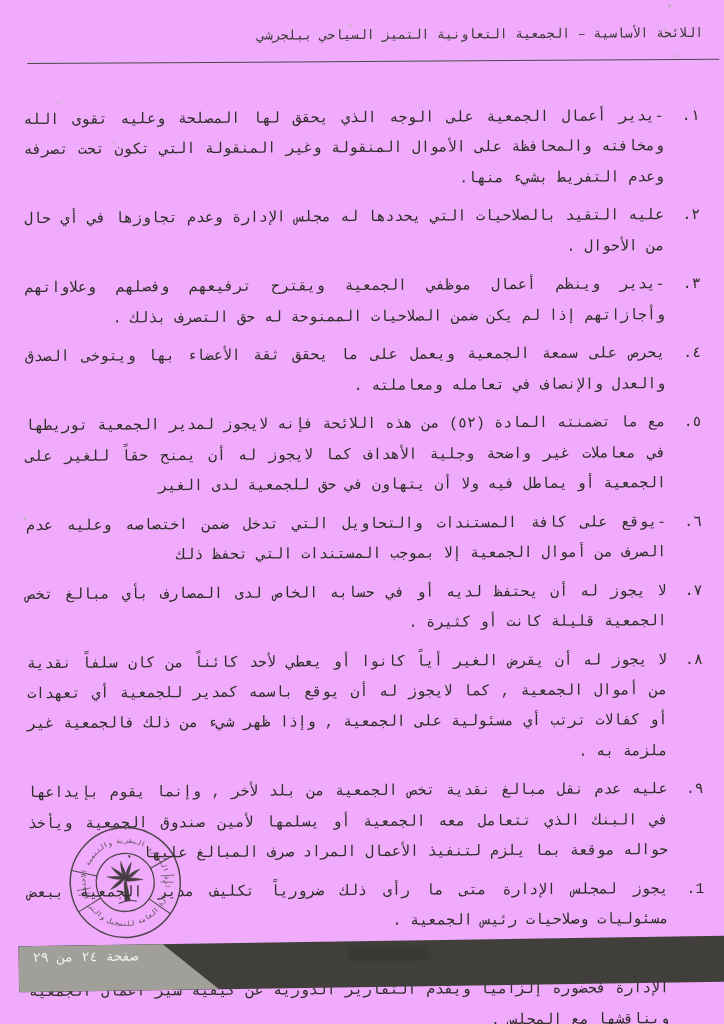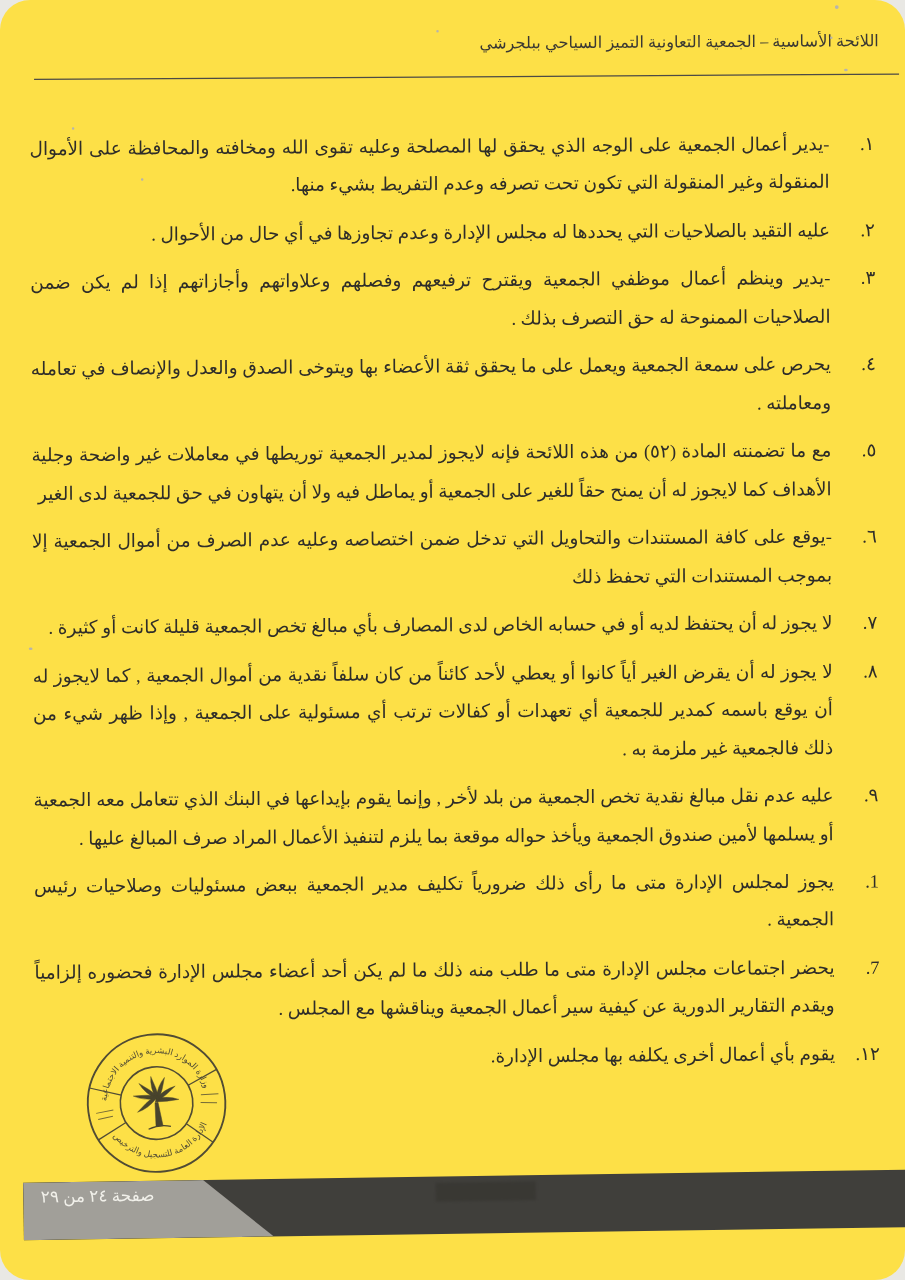--- a/index.html
+++ b/index.html
@@ -1,19 +1,19 @@
 <!DOCTYPE html>
 <html lang="ar"><head>
 <meta charset="utf-8">
 <title></title>
 <style>
   html,body{margin:0;padding:0;}
   body{width:724px;height:1024px;overflow:hidden;background:#e9e8e4;}
-  .page{position:relative;width:724px;height:1024px;background:#fde047;
-        font-family:Liberation Serif, serif;color:#33312d;border-radius:24px;}
+  .page{position:relative;width:724px;height:1024px;background:#f0abfc;
+        font-family:Liberation Mono, monospace;color:#33312d;}
   .content{position:absolute;inset:0;transform:rotate(-0.35deg);transform-origin:50% 50%;}
 
   
   .header-title{position:absolute;top:27px;right:18px;direction:rtl;
         font-size:13px;color:#3a3833;letter-spacing:0;white-space:nowrap;}
   .header-rule{position:absolute;top:61px;left:30px;right:2px;height:0;
         border-top:1.7px solid #4c4a46;}
 
   
   .list{position:absolute;top:103px;right:22px;width:678px;direction:rtl;

